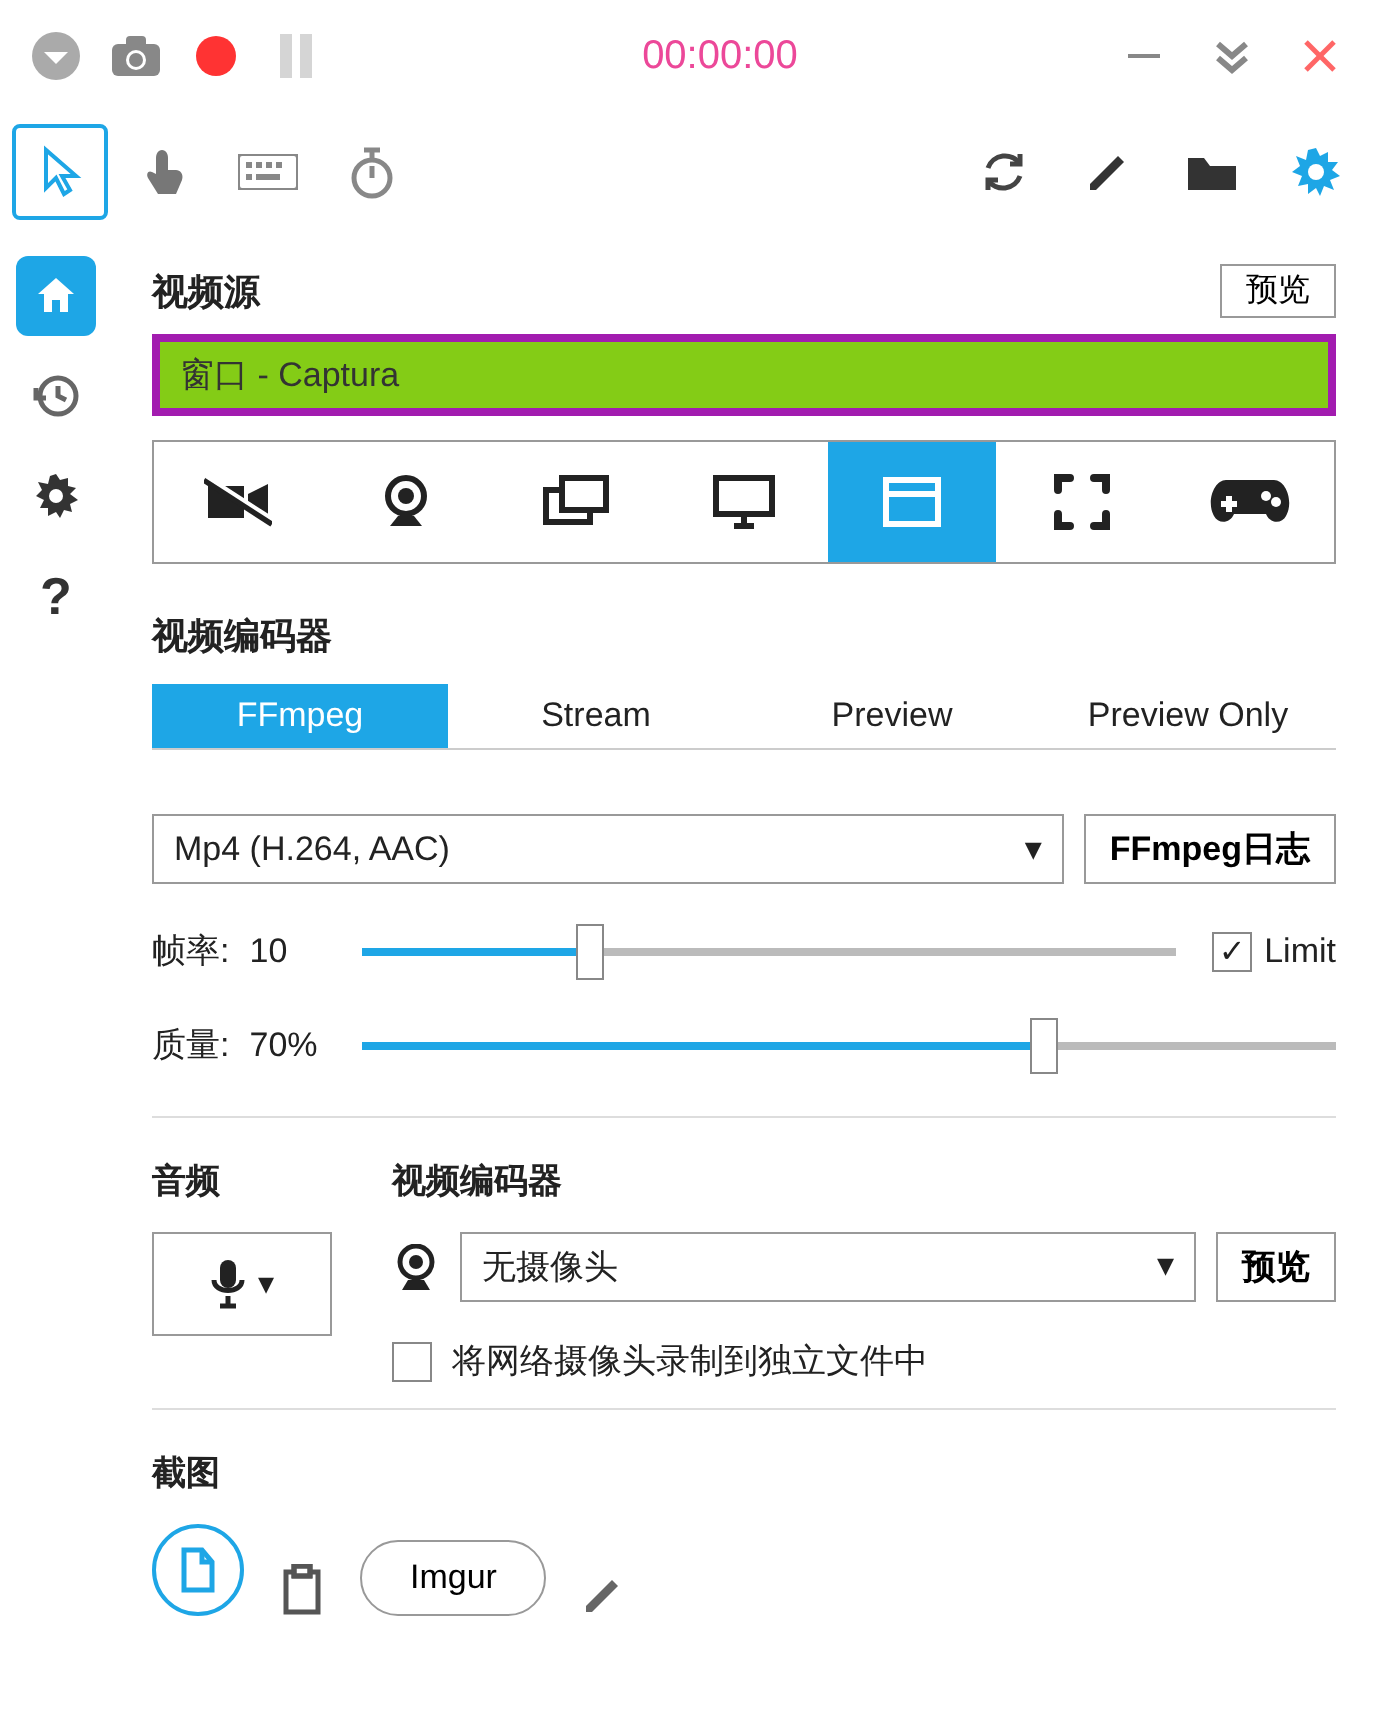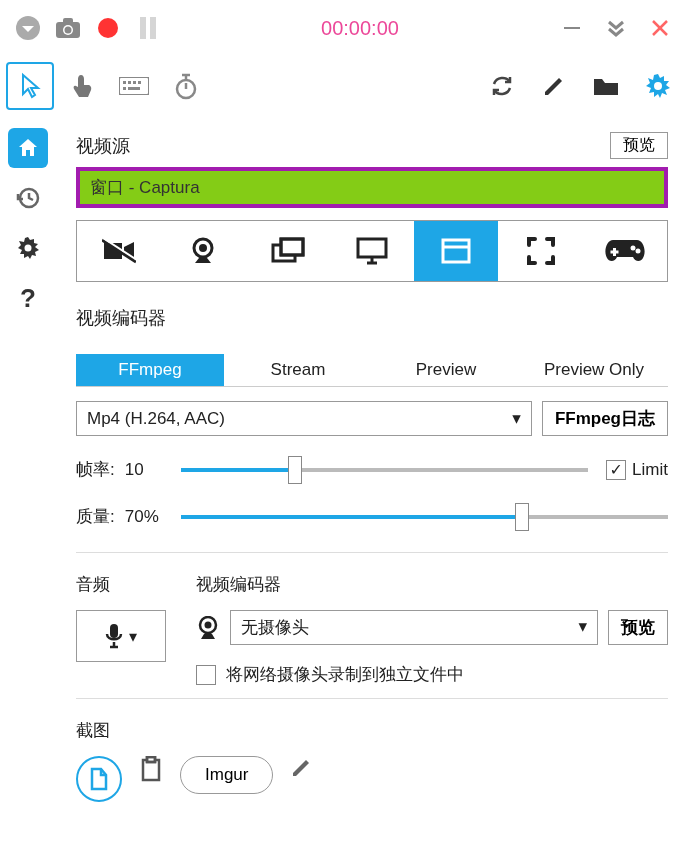--- a/index.html
+++ b/index.html
@@ -75,21 +75,21 @@
       overflow-y: auto;
     }
     .section-header {
       display: flex;
       align-items: center;
       justify-content: space-between;
       margin-bottom: 8px;
     }
     .section-title {
       font-size: 18px;
-      font-weight: 400;
+      font-weight: 700;
       color: #222;
     }
     .btn {
       border: 1px solid #999;
       background: #fff;
       padding: 2px 12px;
       font-size: 16px;
       cursor: pointer;
     }
     .input-row {
@@ -109,36 +109,36 @@
     }
     .src-icon {
       flex: 1;
       display: flex; align-items: center; justify-content: center;
       cursor: pointer;
     }
     .src-icon.active { background: #1ea6e6; color: #fff; }
 
     .encoder-tabs {
       display: flex;
-      margin-top: 24px;
+      margin-top: 12px;
       border-bottom: 1px solid #ccc;
     }
     .enc-tab {
       flex: 1;
       text-align: center;
       padding: 6px 0;
       font-size: 17px;
       cursor: pointer;
     }
     .enc-tab.active { background: #1ea6e6; color: #fff; }
 
     .encoder-row {
       display: flex;
       gap: 10px;
-      margin-top: 14px;
+      margin-top: 32px;
       margin-bottom: 22px;
     }
     .select {
       flex: 1;
       border: 1px solid #999;
       background: #fff;
       padding: 5px 10px;
       font-size: 17px;
       display: flex;
       align-items: center;
@@ -236,21 +236,21 @@
     .check-row {
       display: flex;
       align-items: center;
       gap: 10px;
       margin-top: 18px;
       font-size: 17px;
     }
 
     .screenshot-row {
       display: flex;
-      align-items: flex-start;
+      align-items: flex-end;
       gap: 18px;
       margin-top: 14px;
     }
     .circle-btn {
       width: 46px; height: 46px;
       border-radius: 23px;
       border: 2px solid #1ea6e6;
       color: #1ea6e6;
       display: flex; align-items:center; justify-content:center;
       cursor: pointer;

